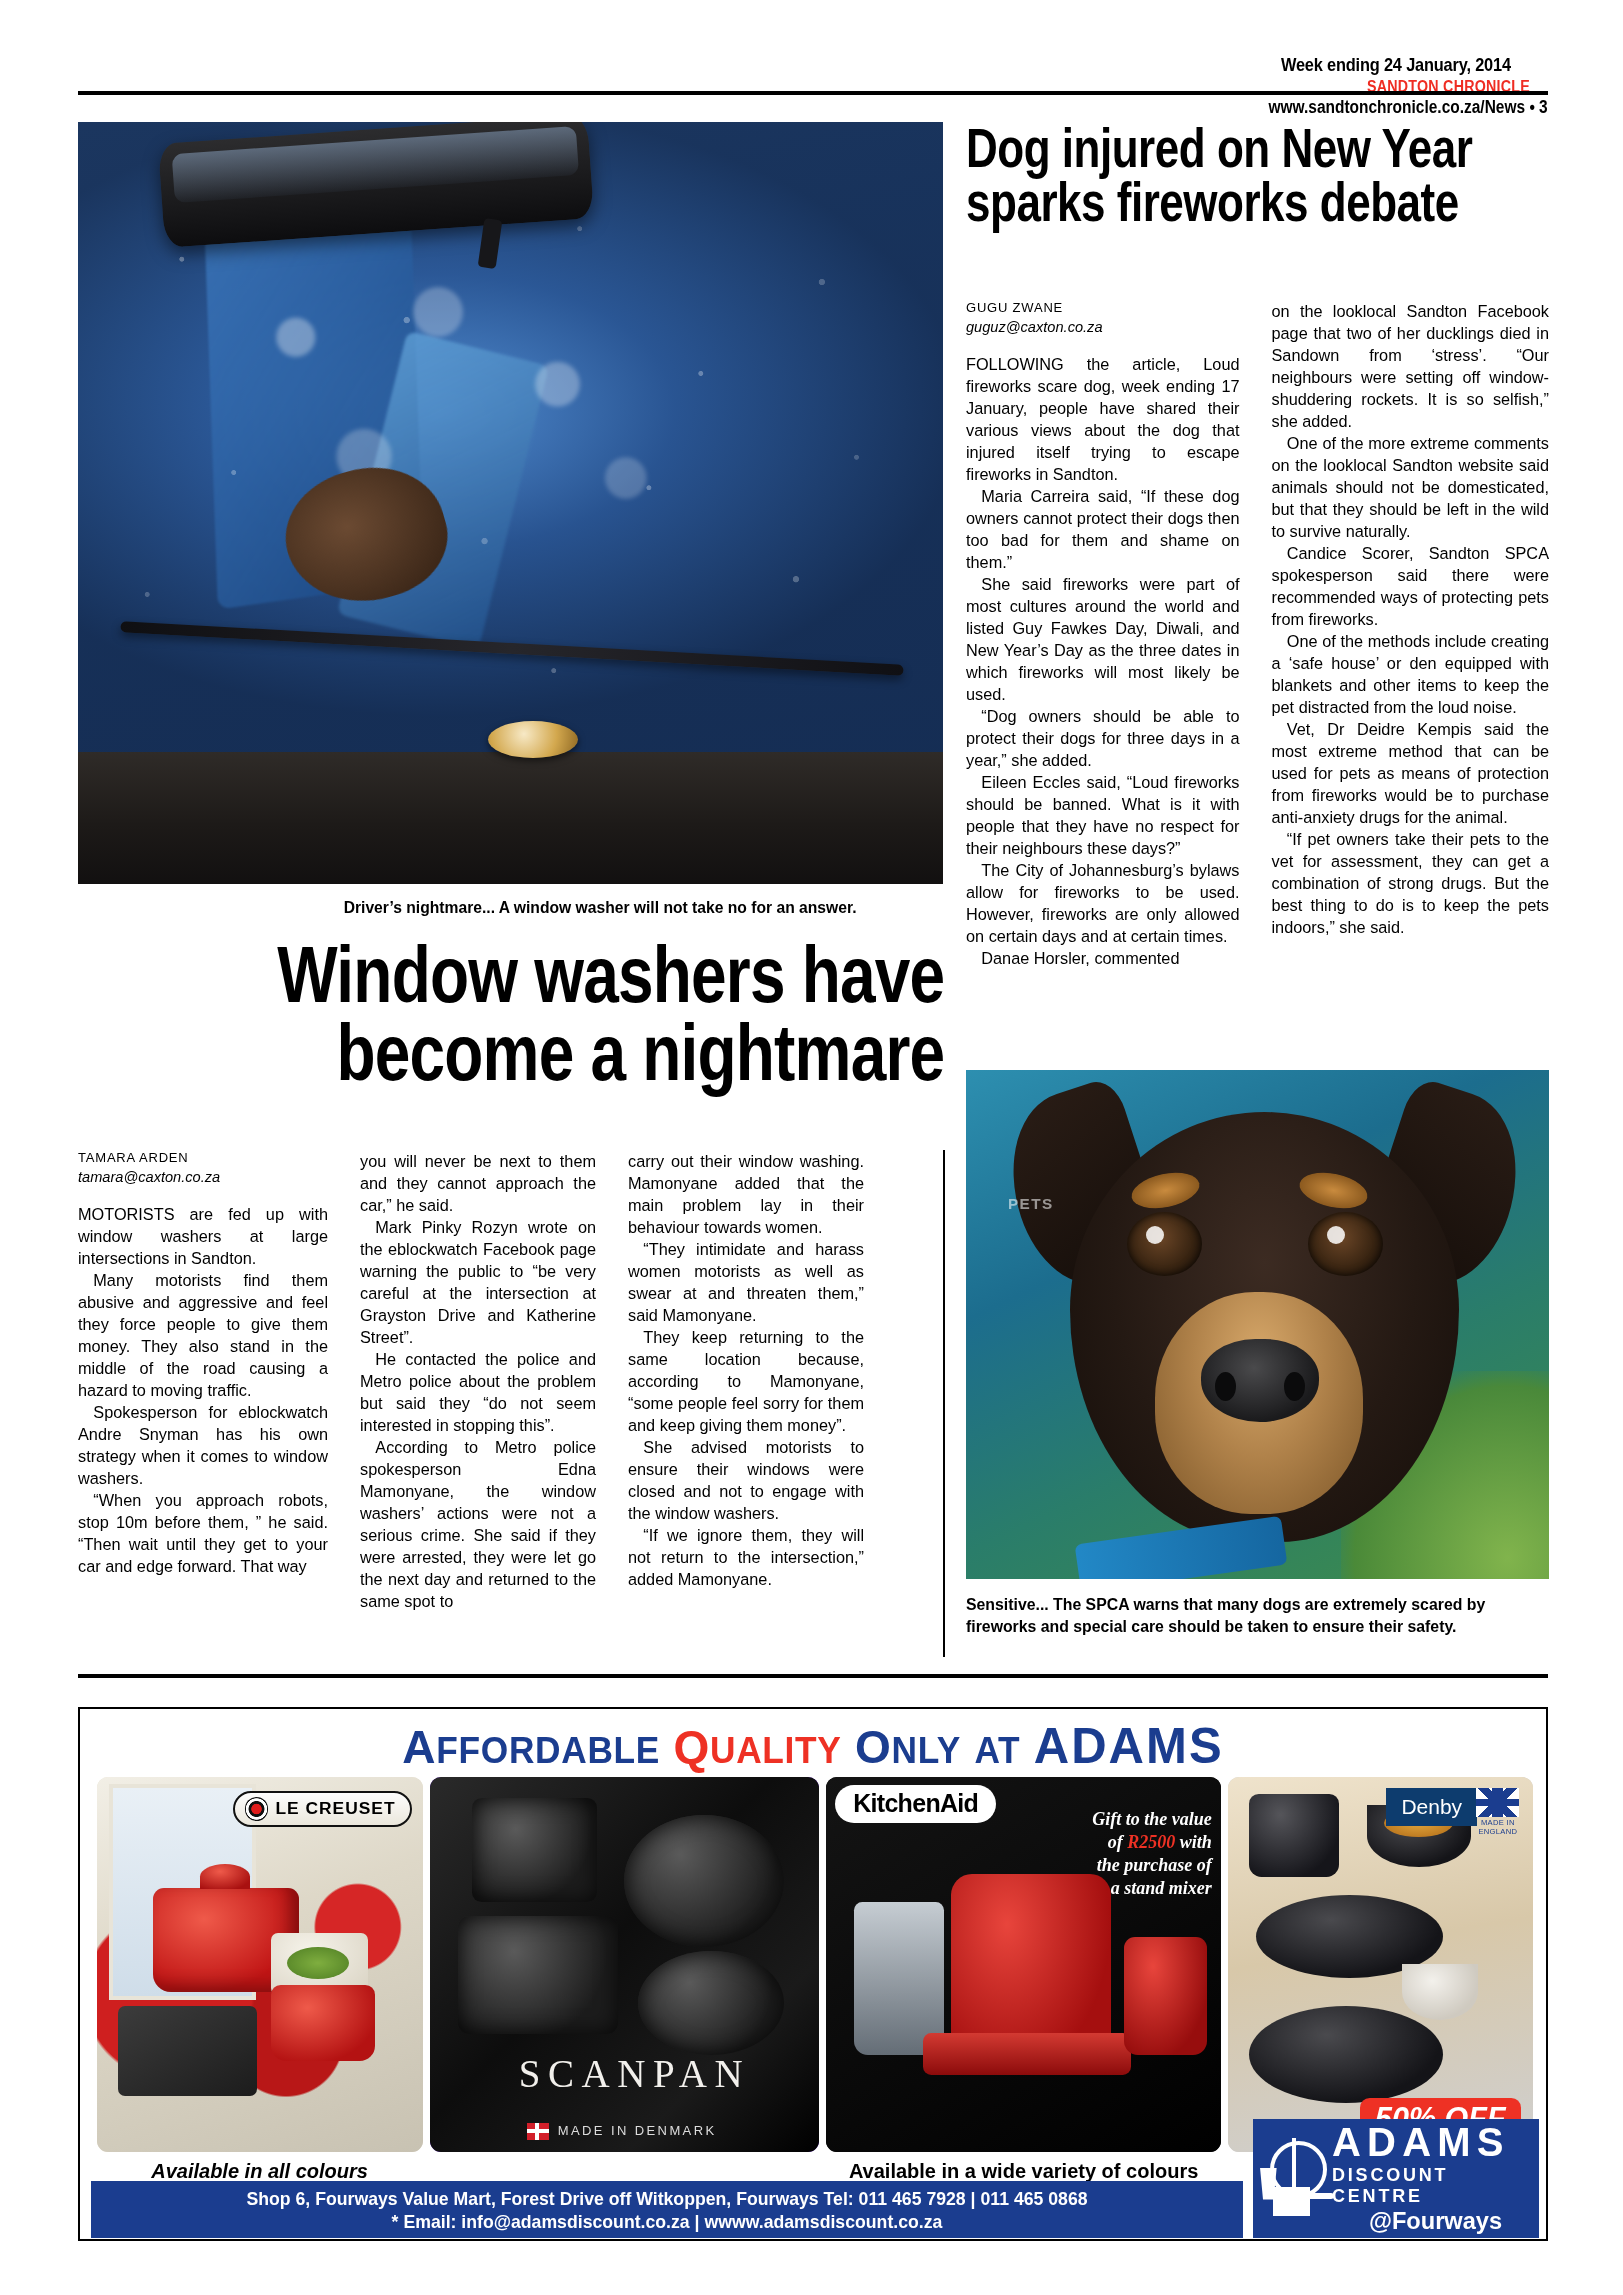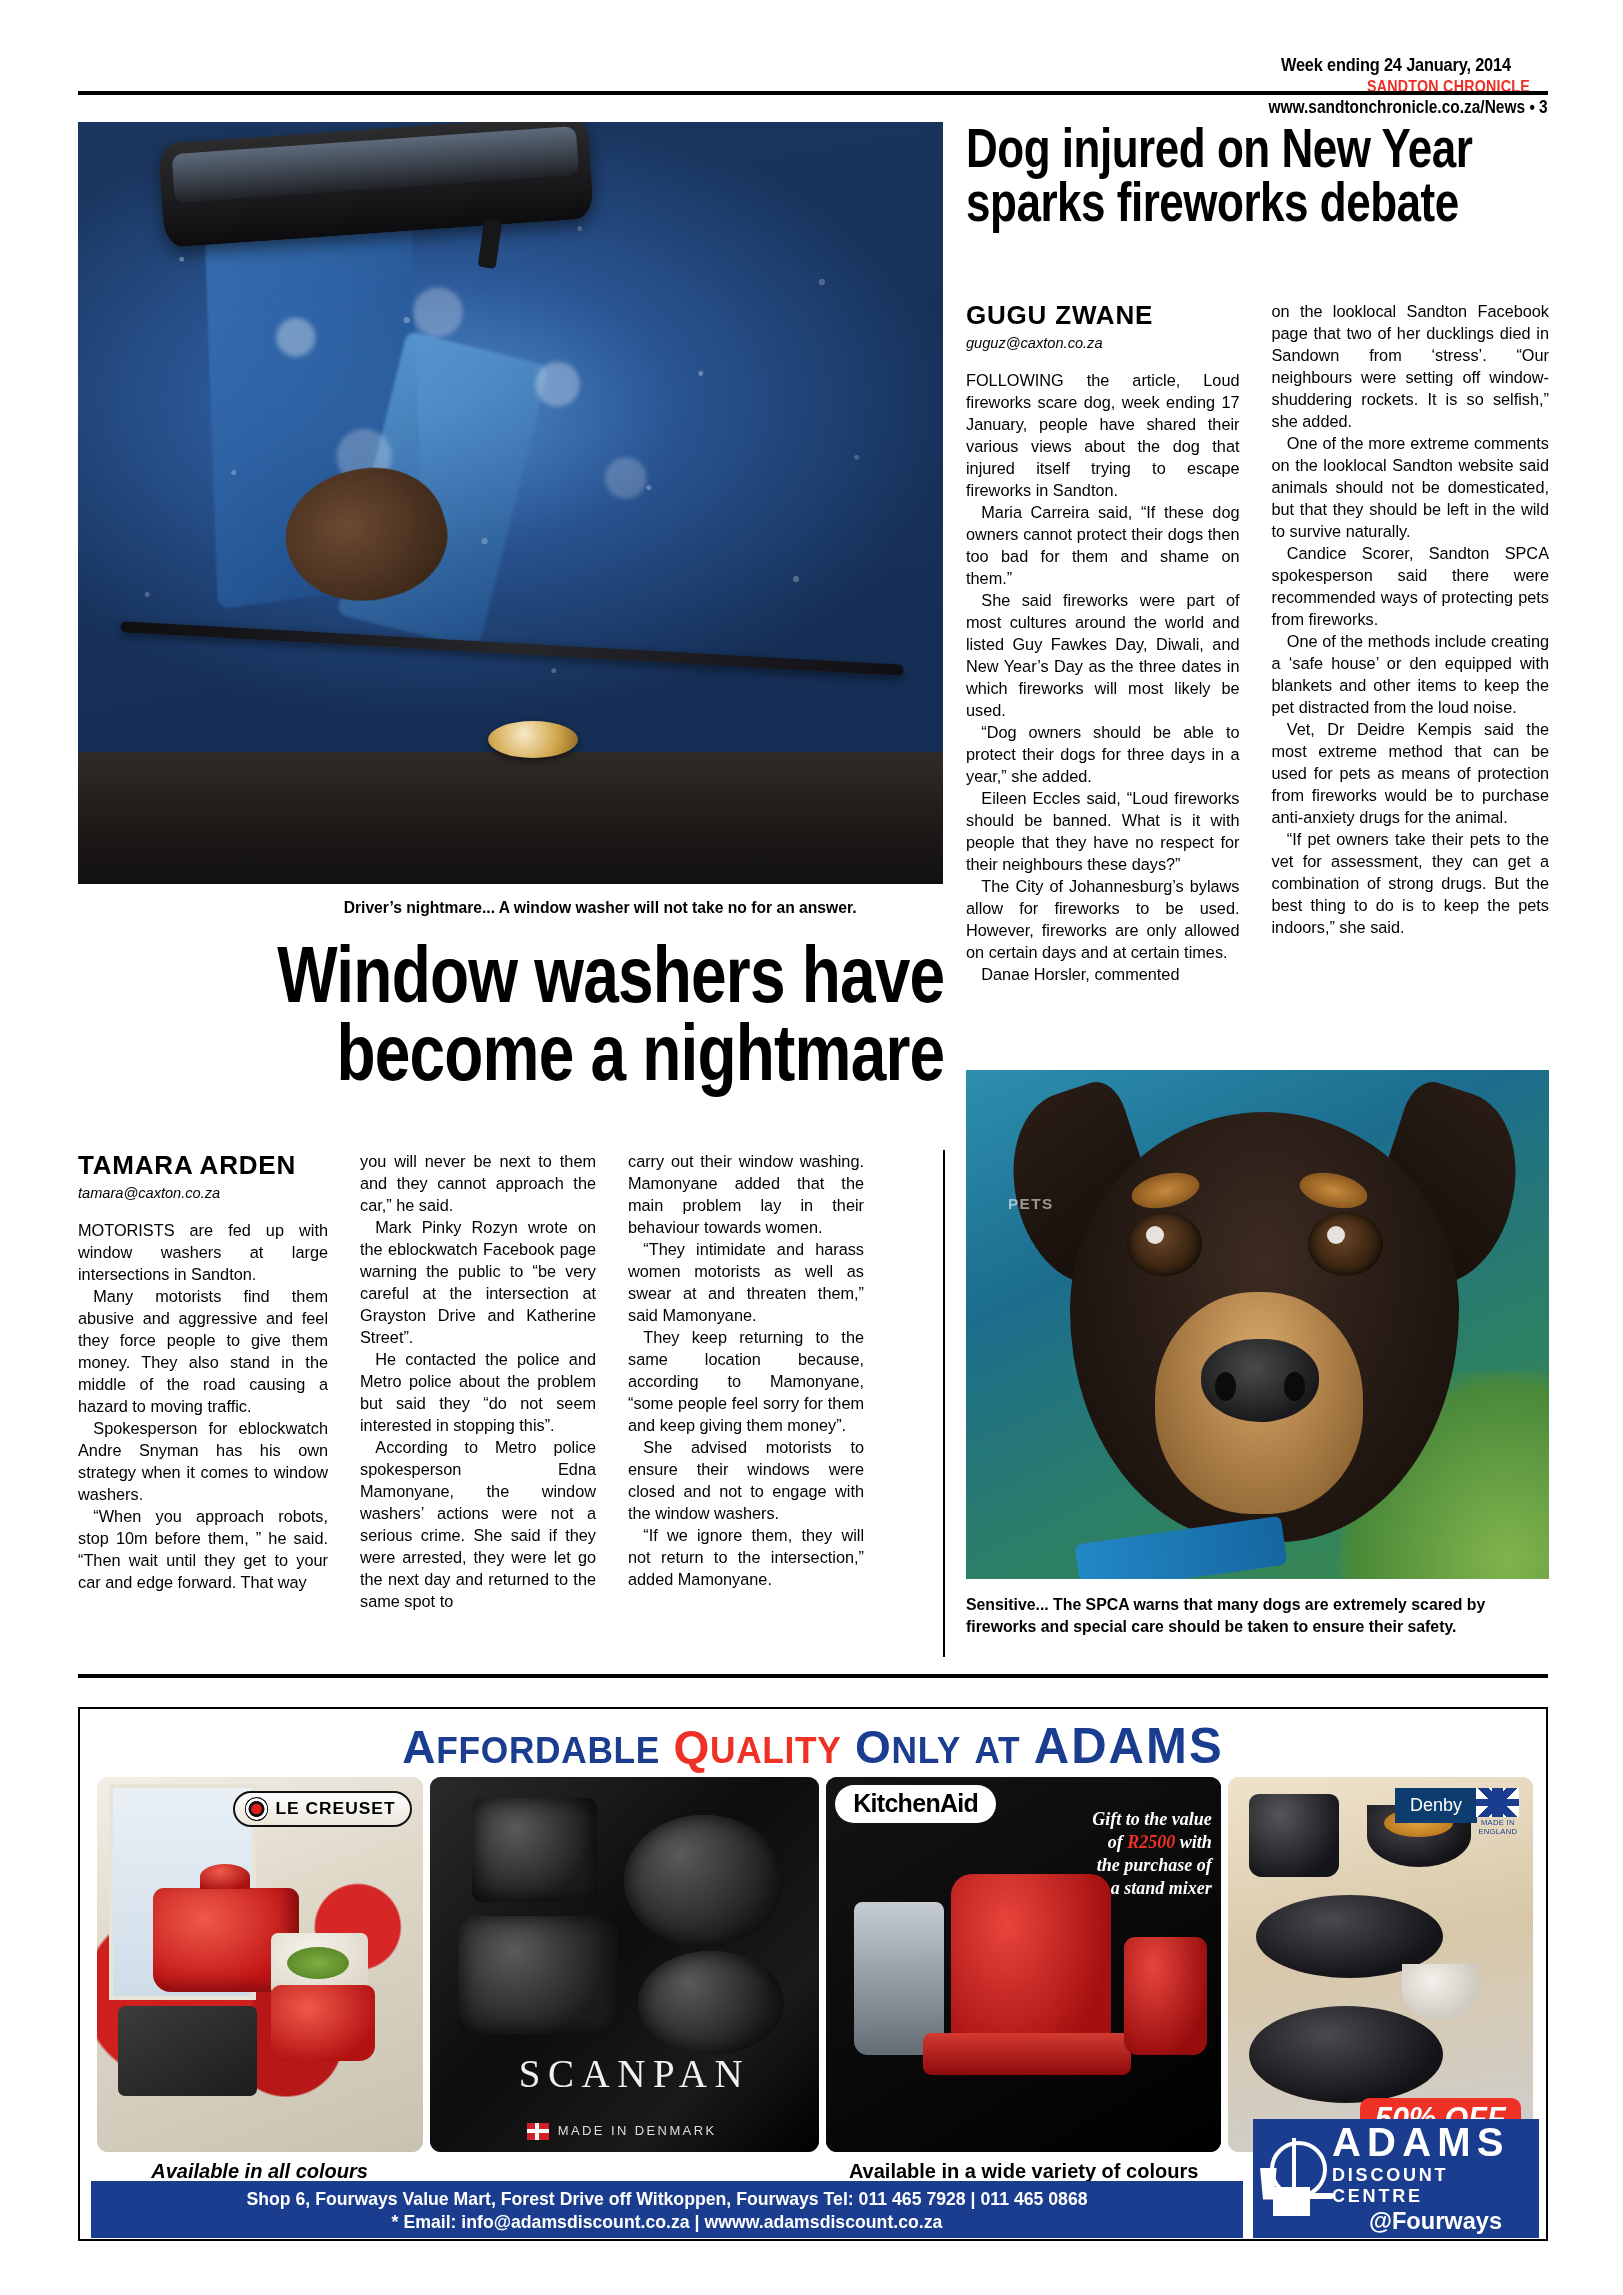--- a/index.html
+++ b/index.html
@@ -231,22 +231,22 @@
   }
   .col {
     width: 268px;
     padding-right: 18px;
     box-sizing: border-box;
   }
   .col + .col { padding-left: 14px; }
 
   .byline-name {
     font-family: "Liberation Sans Narrow", "Liberation Sans", sans-serif;
-    font-weight: bold;
-    font-size: 26px;
+    font-weight: normal;
+    font-size: 13px;
     letter-spacing: 0.8px;
     margin-bottom: 3.5px;
   }
   .byline-mail {
     font-size: 14.6px;
     font-style: italic;
     margin-bottom: 18px;
   }
   p.body {
     margin: 0;
@@ -584,21 +584,21 @@
             border-radius: 9.7px 9.7px 12.5px 12.5px; }
   .db-bowl { position:absolute; left: 139px; top: 28px; width: 104px; height: 62px;
              background: radial-gradient(ellipse at 40% 30%, #4a4a4e, #141418 70%); border-radius: 0 0 60% 60%; }
   .db-bowl:after { content:""; position:absolute; left:16.7px; top:4.2px; width:69px; height:28px;
                    background: radial-gradient(ellipse, #e0a43c, #b06a16); border-radius:50%;}
   .db-cup { position:absolute; left: 174px; top: 187px; width: 76px; height: 56px;
             background: radial-gradient(ellipse at 40% 30%, #f3f1ec, #cfcac0 70%); border-radius: 0 0 50% 50%; }
   .db-logo {
     position:absolute; right: 56px; top: 11px;
     background:#0d3c6e; color:#fff; padding: 7px 15.3px;
-    font-family:"Liberation Sans","Liberation Sans",sans-serif; font-size: 18px;
+    font-family:"Liberation Sans","Liberation Sans",sans-serif; font-size: 21px;
   }
   .db-made {
     position:absolute; right: 5.6px; top: 11px; width: 60px; text-align:center;
   }
   .db-made .uj {
     width: 43px; height: 29px; margin: 0 auto;
     background:
       linear-gradient(45deg, transparent 42%, #1b3d8f 42% 58%, transparent 58%),
       linear-gradient(-45deg, transparent 42%, #1b3d8f 42% 58%, transparent 58%),
       linear-gradient(0deg, transparent 38%, #1b3d8f 38% 62%, transparent 62%),

